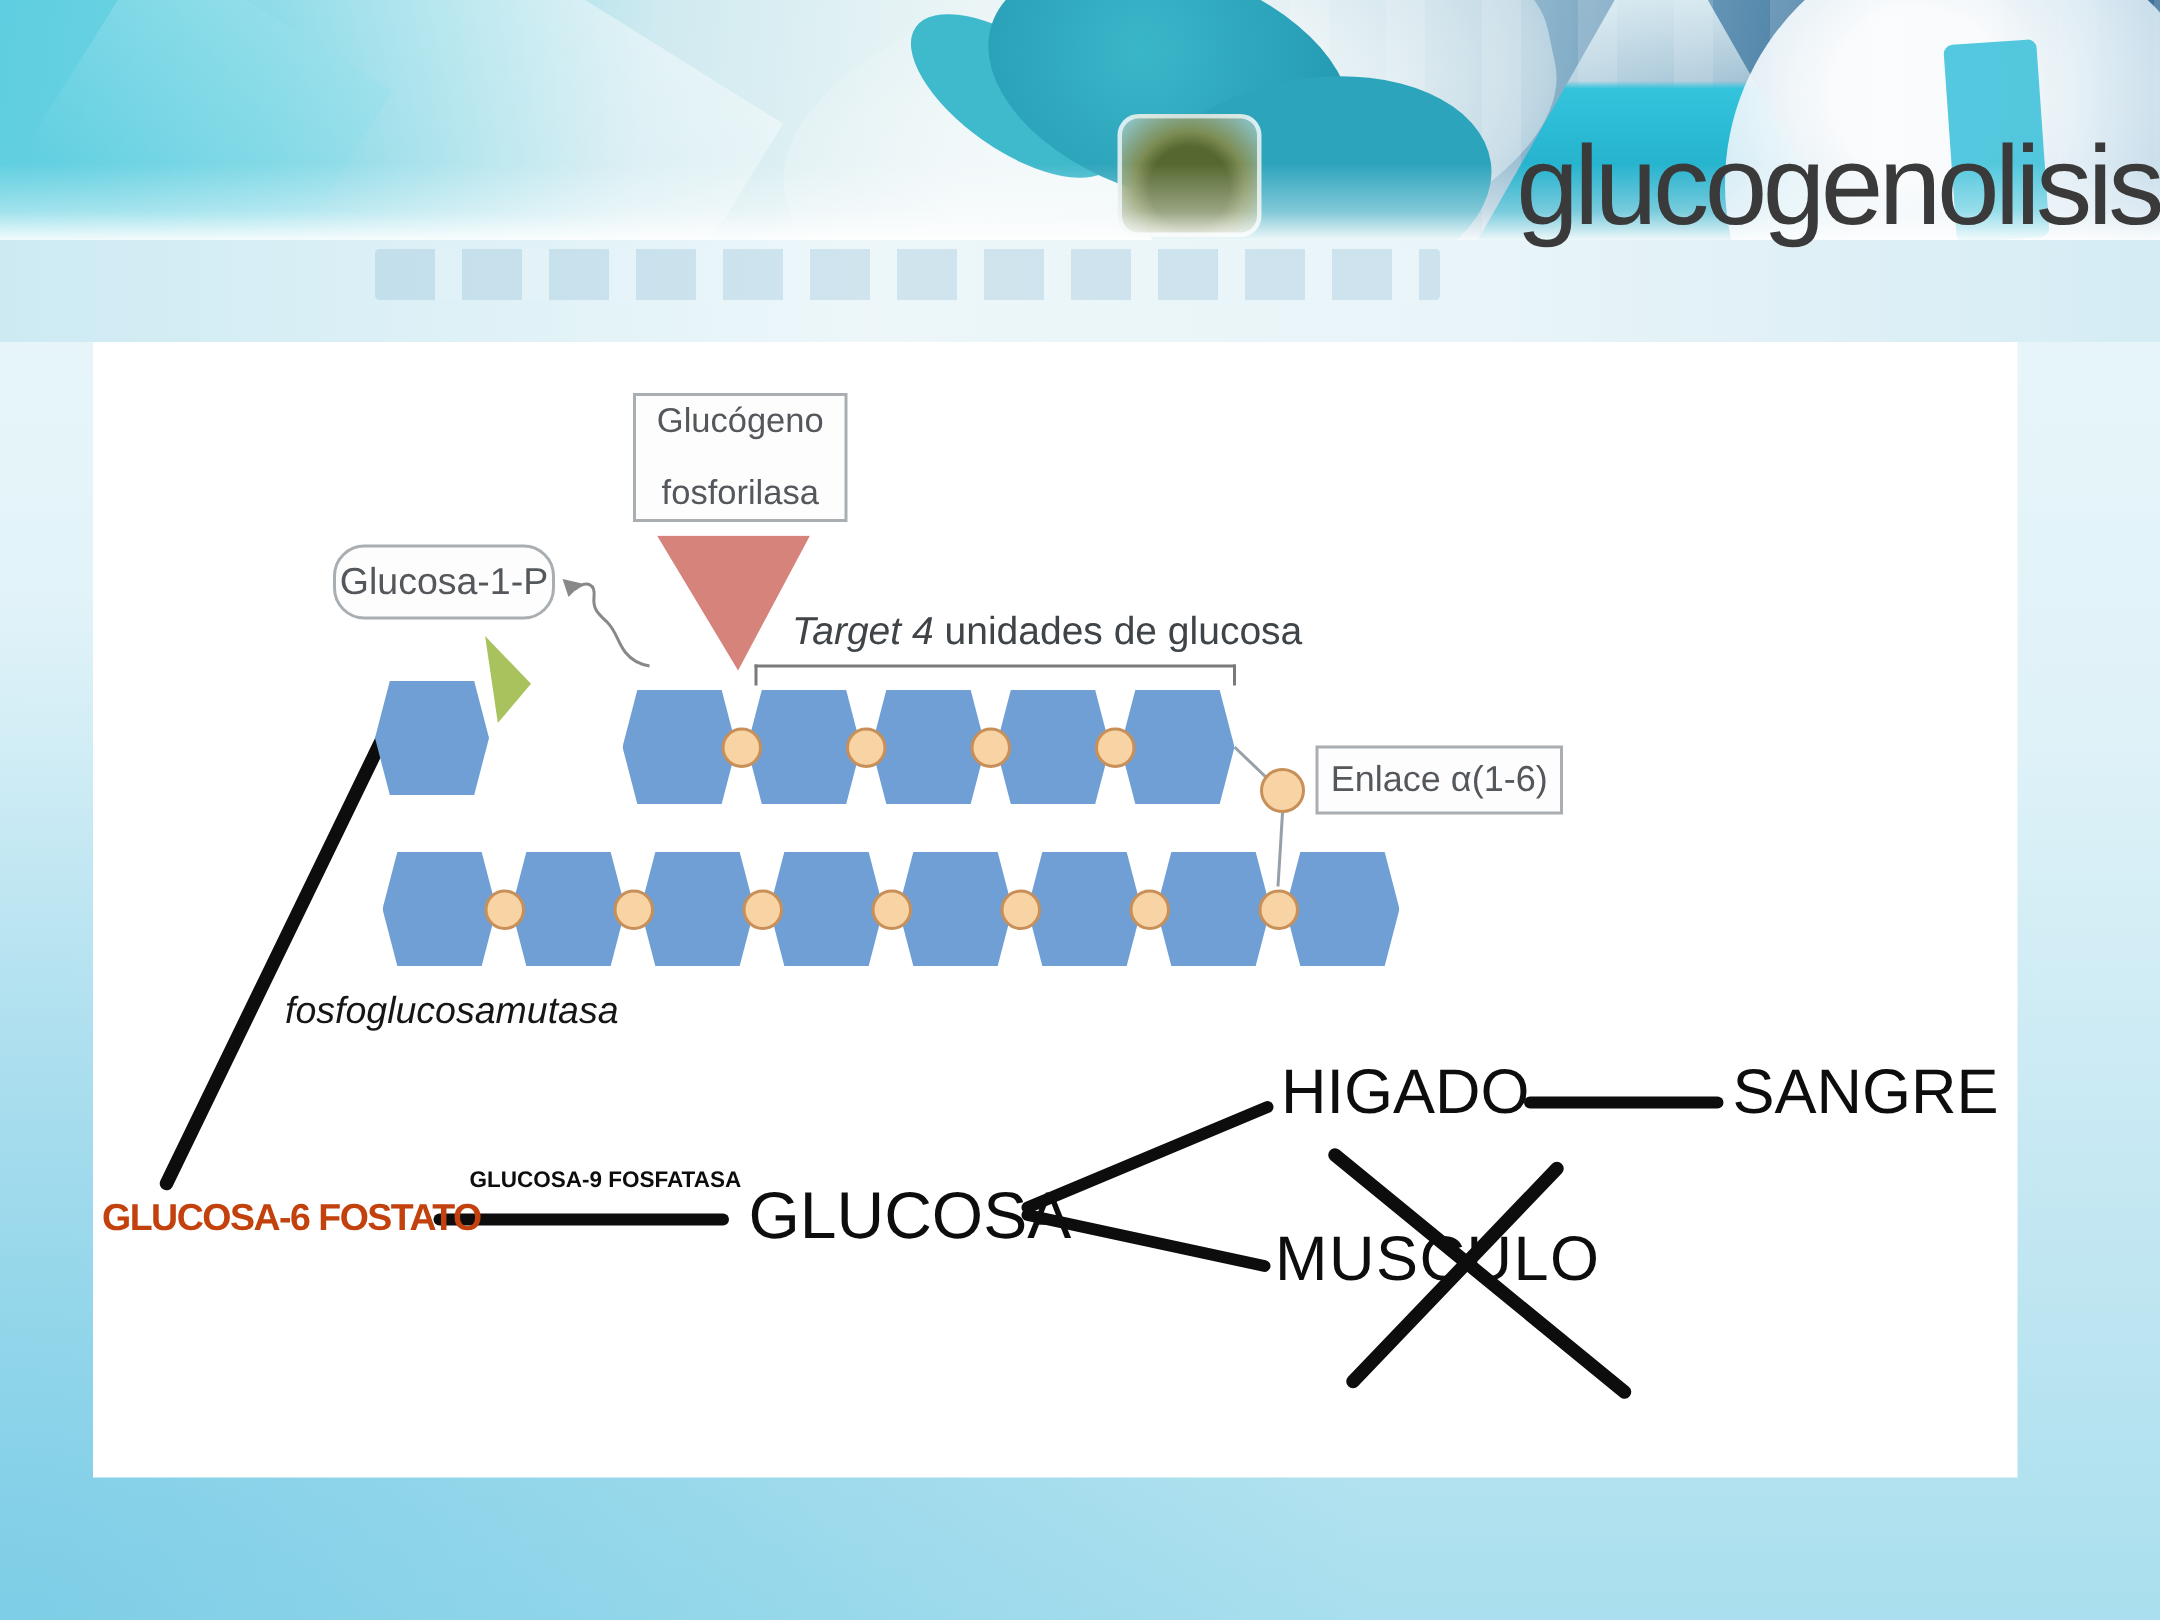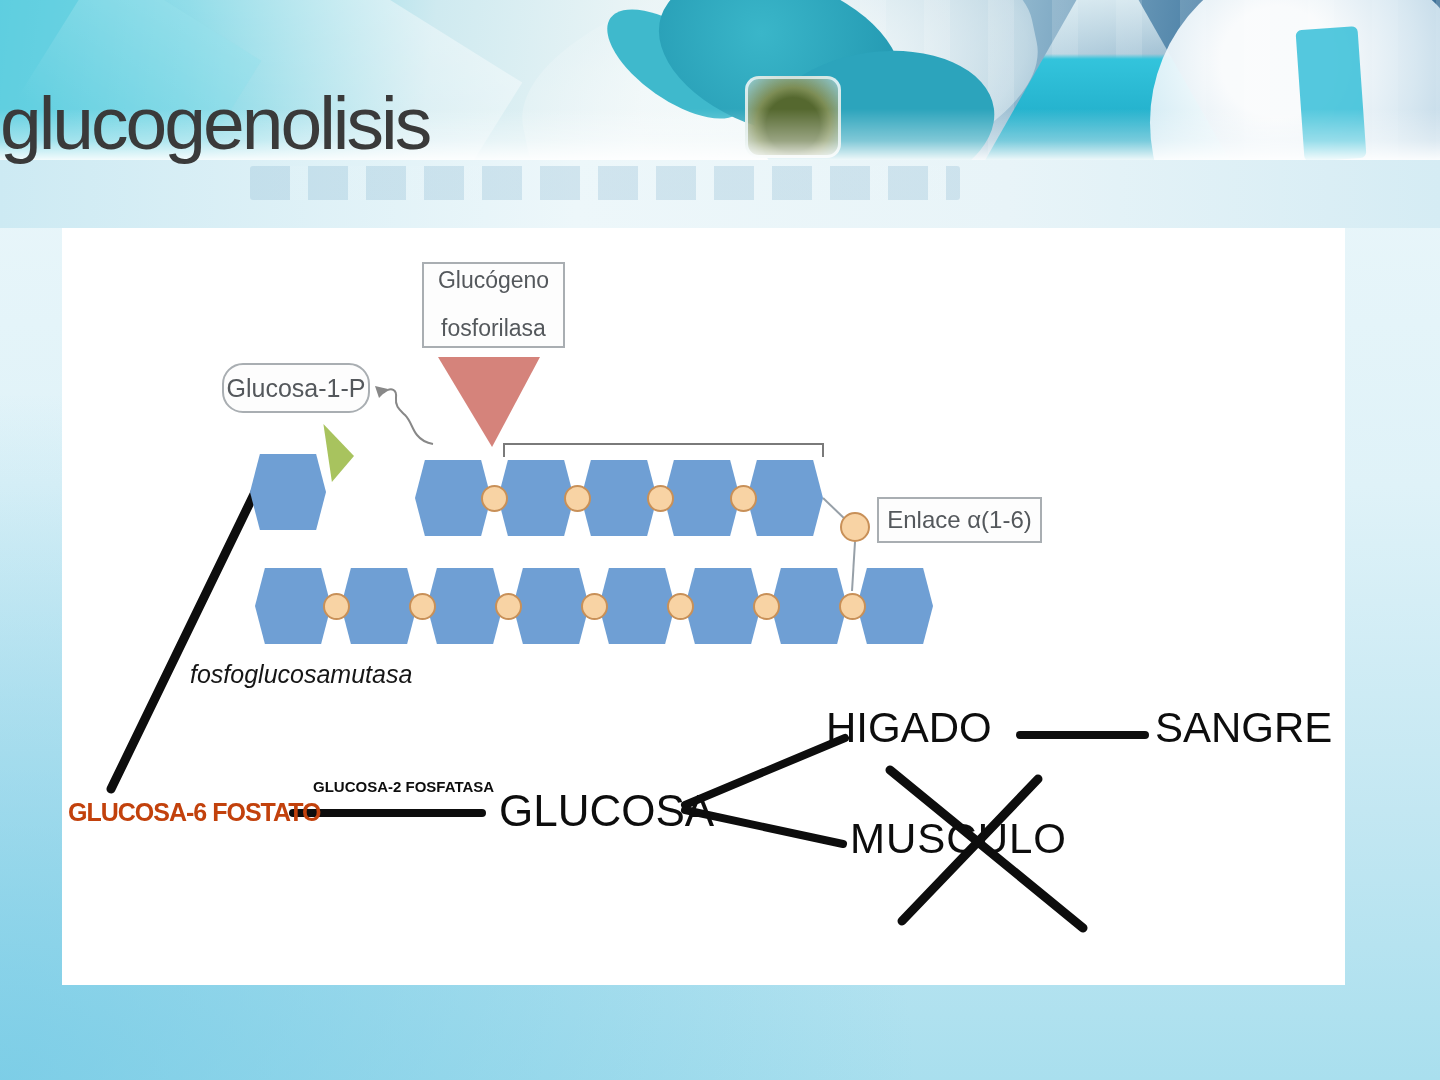--- a/index.html
+++ b/index.html
@@ -47,21 +47,21 @@
   .cyan-column { left:1300px; top:28px; width:62px; height:132px; transform:rotate(-4deg); border-radius:6px;
     background:rgba(42,188,214,.8); }
   .photo-fade { left:0; top:0; width:1440px; height:160px;
     background:linear-gradient(to top, rgba(255,255,255,.92) 0%, rgba(255,255,255,.4) 12%, rgba(255,255,255,0) 32%); }
 
   .subband { position:absolute; left:0; top:160px; width:1440px; height:68px;
     background:linear-gradient(to right,#cdeaf3,#edf7fa 40%,#e8f4f8 70%,#d5ecf4); }
   .rack-hint { position:absolute; left:250px; top:6px; width:710px; height:34px; border-radius:3px;
     background:repeating-linear-gradient(90deg, rgba(140,185,210,.30) 0 40px, rgba(235,246,250,.15) 40px 58px); }
 
-  .title { position:absolute; left:0; top:86px; width:1440px; text-align:left; z-index:6;
+  .title { position:absolute; left:0; top:86px; width:1440px; text-align:right; z-index:6;
     font-size:75px; letter-spacing:-3px; color:#3a3a3a; font-weight:400; line-height:1; }
 
   
   .panel { position:absolute; left:62px; top:228px; width:1283px; height:757px; background:#ffffff; }
   .panel .abs { position:absolute;gap:18px; }
 
   .label-box { background:#fdfdfd; border:2px solid #a9aeb2; color:#54585c; text-align:center;
     display:flex; flex-direction:column; justify-content:center; line-height:1.3; }
 
   .hex { position:absolute; width:76px; height:76px;
@@ -129,20 +129,23 @@
       <span>Glucógeno</span>
       <span>fosforilasa</span>
     </div>
     <div class="abs tri-red" style="left:376px; top:129px; width:102px; height:90px;"></div>
 
     <div class="abs label-box" style="left:160px; top:135px; width:148px; height:50px; font-size:25px;border-radius:21px;">
       <span>Glucosa-1-P</span>
     </div>
     <div class="abs tri-green" style="left:258px; top:196px; width:34px; height:58px;"></div>
 
+    <div class="abs" style="left:466px; top:177px; font-size:26px; color:#3f4448; white-space:nowrap;">
+      <span style="font-style:italic;">Target 4</span><span> unidades de glucosa</span>
+    </div>
     <div class="abs bracket" style="left:441px; top:215px; width:321px; height:14px;"></div>
 
     <div class="hex" style="left:188px; top:226px;"></div>
     <div class="chain-row" id="chain-row1" style="left:353px; top:232px; width:408px;">
         <div class="hex" style="left: 0px; top: 0px;"></div>
         <div class="hex" style="left: 83px; top: 0px;"></div>
         <div class="hex" style="left: 166px; top: 0px;"></div>
         <div class="hex" style="left: 249px; top: 0px;"></div>
         <div class="hex" style="left: 332px; top: 0px;"></div>
         <div class="link-circle" style="left: 66px; top: 24.5px;"></div>
@@ -169,24 +172,24 @@
         <div class="link-circle" style="left: 325.5px; top: 24.5px;"></div>
         <div class="link-circle" style="left: 411.5px; top: 24.5px;"></div>
         <div class="link-circle" style="left: 497.5px; top: 24.5px;"></div>
         <div class="link-circle" style="left: 583.5px; top: 24.5px;"></div>
       </div>
 
     <div class="abs" style="left:128px; top:432px; font-size:25px; color:#161616;font-style:italic;">fosfoglucosamutasa</div>
 
     <div class="abs" style="left:6px; top:570px; font-size:25px; font-weight:bold; letter-spacing:-1px; color:#c2410c; white-space:nowrap;">GLUCOSA-6 FOSTATO</div>
 
-    <div class="abs" style="left:251px; top:550px; font-size:15px; font-weight:bold; color:#0d0d0d; white-space:nowrap;">GLUCOSA-2 FOSFATASA</div>
+    <div class="abs" style="left:251px; top:550px; font-size:15px; font-weight:bold; color:#0d0d0d; white-space:nowrap;">GLUCOSA-9 FOSFATASA</div>
 
     <div class="abs big-label" style="left:437px; top:561px; font-size:44px;">GLUCOSA</div>
 
-    <div class="abs big-label" style="left:764px; top:479px; font-size:42px;">HIGADO</div>
+    <div class="abs big-label" style="left:792px; top:479px; font-size:42px;">HIGADO</div>
 
     <div class="abs big-label" style="left:788px; top:590px; font-size:42px; letter-spacing:1px;">MUSCULO</div>
 
     <div class="abs big-label" style="left:1093px; top:479px; font-size:42px;">SANGRE</div>
 
   </div>
 </div>
 
 </body></html>

